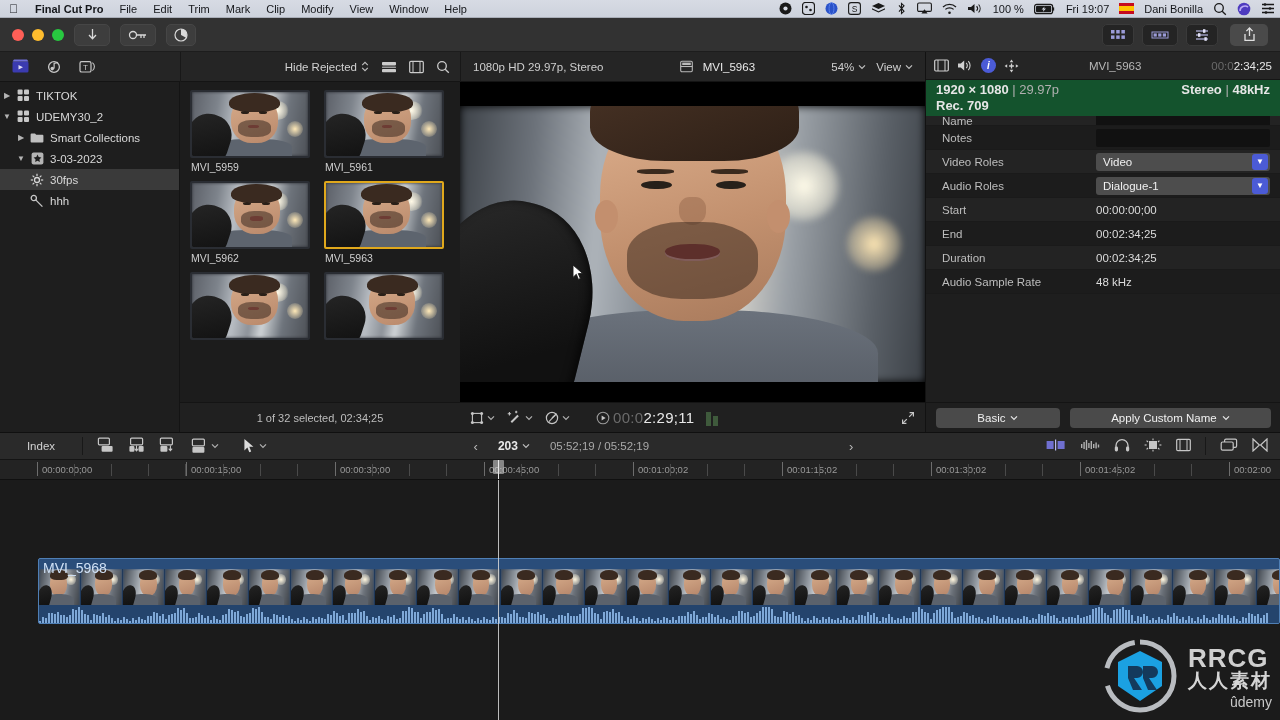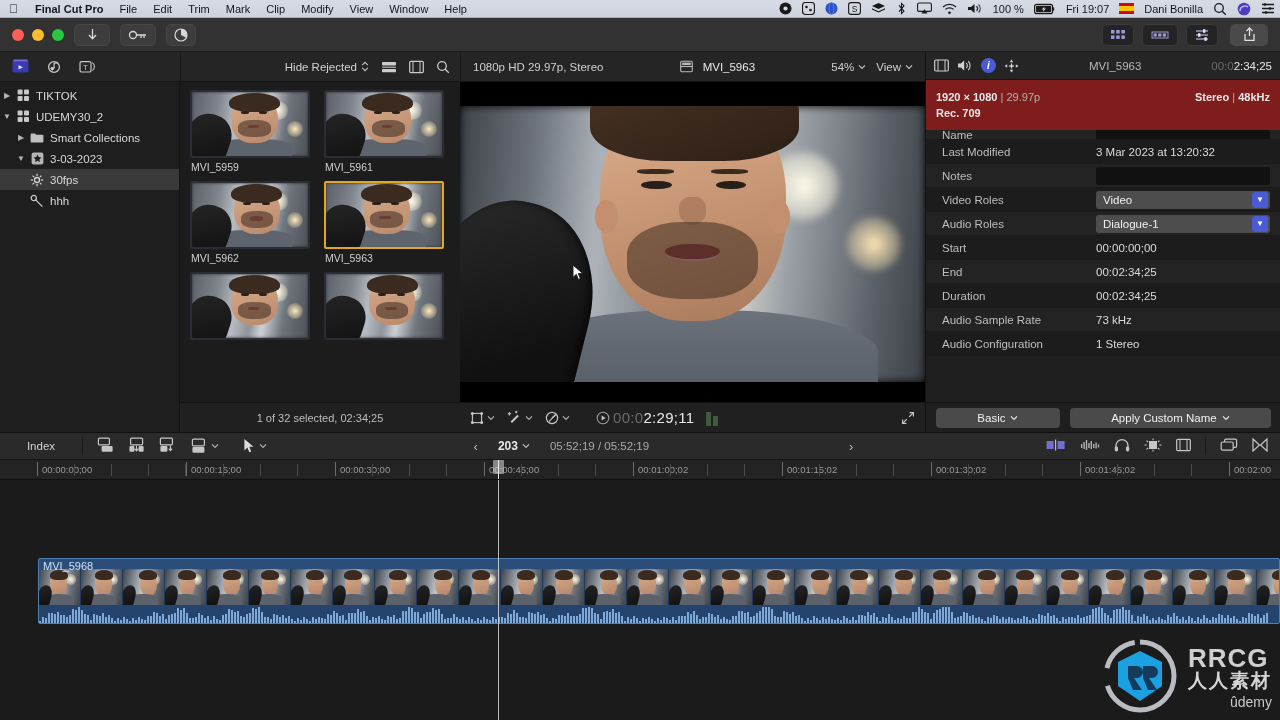--- a/index.html
+++ b/index.html
@@ -188,21 +188,21 @@
     background:#252525; border-bottom:1px solid #151515; font-size:11px; color:#bdbdbd;
   }
   .insp-ico { color:#cfcfcf; display:flex; align-items:center; }
   .blue-dot { width:15px; height:15px; border-radius:50%; background:#4b5bd6;
               display:flex; align-items:center; justify-content:center; color:#fff;
               font-size:10px; font-weight:bold; font-style:italic; }
   #insp-head .ttl { flex:1 1 auto; text-align:center; color:#b8b8b8; font-size:11.5px; }
   #insp-head .tcr { font-size:11.5px; }
   #insp-head .tcr .dim { color:#6a6a6a; }
   .insp-summary {
-    background:#7f1d1d; padding:9px 10px; font-size:11px; color:#e6e6e6;
+    background:#14532d; padding:2px 10px; font-size:13px; color:#e6e6e6;
   }
   .sum-row { display:flex; justify-content:space-between; line-height:16px; }
   .sum-row b { font-weight:bold; }
   .sum-row .dim { color:#b0b0b0; font-weight:normal; }
   .insp-list { height:272px; overflow:hidden; }
   .irow { height:24px; display:flex; align-items:center; font-size:11.5px; border-bottom:1px solid #1a1a1a; }
   .irow:nth-child(odd) { background:#232323; }
   .irow:nth-child(even) { background:#1c1c1c; }
   .ilabel { width:170px; padding-left:16px; color:#bdbdbd; }
   .ivalue { flex:1 1 auto; color:#dcdcdc; padding-right:8px; }
@@ -255,21 +255,21 @@
 
   
   #timeline {
     position:absolute; top:480px; left:0; width:1280px; height:240px;
     background:#1b1b1b; overflow:hidden;
   }
   #clip {
     position:absolute; left:38px; top:78px; width:1242px; height:66px;
     background:#2a4d7a; border:1px solid #4f7fb5; border-radius:2px; overflow:hidden;
   }
-  .clip-name { position:absolute; left:4px; top:1px; font-size:11px; color:#cfe0f5; z-index:3; }
+  .clip-name { position:absolute; left:4px; top:1px; font-size:14px; color:#cfe0f5; z-index:3; }
   .filmstrip { position:absolute; left:0; top:10px; width:100%; height:38px; display:flex; overflow:hidden; }
   .fframe { width:42px; height:38px; position:relative; overflow:hidden; flex:0 0 42px;
             border-right:1px solid rgba(0,0,0,0.25); }
   .waveform { position:absolute; left:0; bottom:0; width:100%; height:18px; overflow:hidden;
               background:#24446d; display:flex; align-items:flex-end; }
   .wv { width:2px; background:#7ea8d8; flex:0 0 2px; margin-right:1px; }
   #ph-ruler { position:absolute; left:498px; top:0; width:1px; height:20px; background:#e8e8e8; z-index:5; }
   #ph-head { position:absolute; left:493px; top:0; width:11px; height:14px; background:#d8d8d8;
              border-radius:1px; opacity:0.55; z-index:4; }
   #ph-tl { position:absolute; left:498px; top:0; width:1px; height:240px; background:#d8d8d8; opacity:0.85; }
@@ -876,24 +876,20 @@
       <b>Rec. 709</b>
     </div>
   </div>
 
   <div class="insp-list">
     <div class="irow clipped">
       <span class="ilabel">Name</span>
       <span class="ivalue field"></span>
     </div>
     <div class="irow">
-      <span class="ilabel">Last Modified</span>
-      <span class="ivalue">3 Mar 2023 at 13:20:32</span>
-    </div>
-    <div class="irow">
       <span class="ilabel">Notes</span>
       <span class="ivalue field"></span>
     </div>
     <div class="irow">
       <span class="ilabel">Video Roles</span>
       <span class="ivalue" style="padding:0;">
         <span class="popup">
           <span>Video</span>
           <span class="chev">▼</span>
         </span>
@@ -915,25 +911,21 @@
     <div class="irow">
       <span class="ilabel">End</span>
       <span class="ivalue">00:02:34;25</span>
     </div>
     <div class="irow">
       <span class="ilabel">Duration</span>
       <span class="ivalue">00:02:34;25</span>
     </div>
     <div class="irow">
       <span class="ilabel">Audio Sample Rate</span>
-      <span class="ivalue">73 kHz</span>
-    </div>
-    <div class="irow">
-      <span class="ilabel">Audio Configuration</span>
-      <span class="ivalue">1 Stereo</span>
+      <span class="ivalue">48 kHz</span>
     </div>
   </div>
 
   <div id="insp-foot">
     <div class="ibtn">
       <span>Basic</span>
       <svg width="8" height="6" viewBox="0 0 8 6">
           <path d="M1 1.4 L4 4.4 L7 1.4" stroke="#e8e8e8" stroke-width="1.2" fill="none"></path>
         </svg>
     </div>

